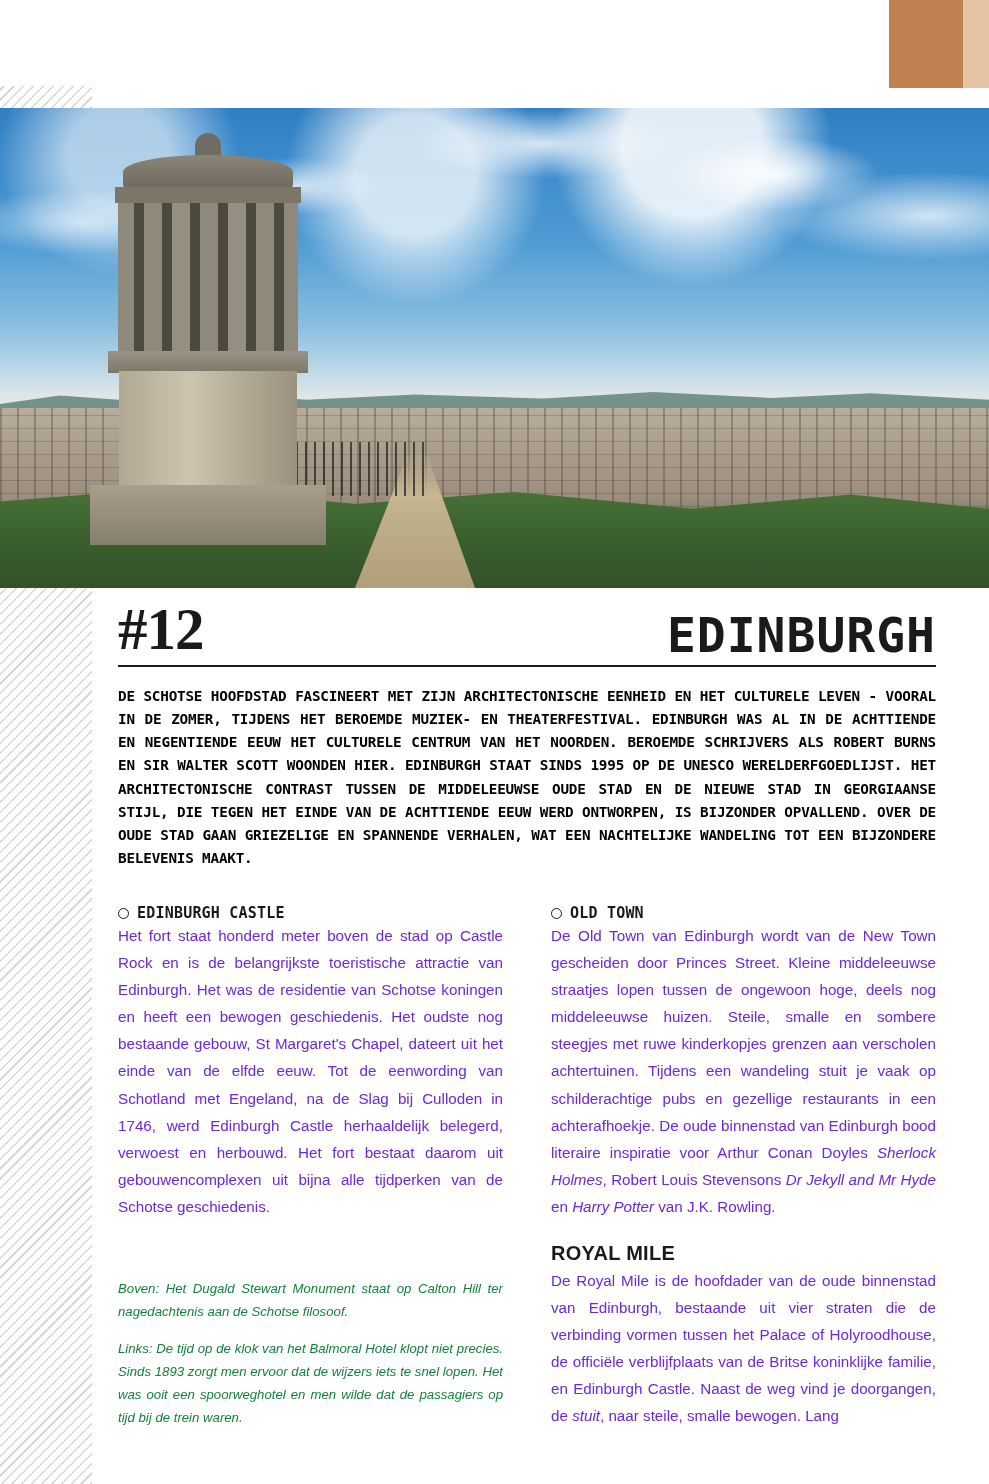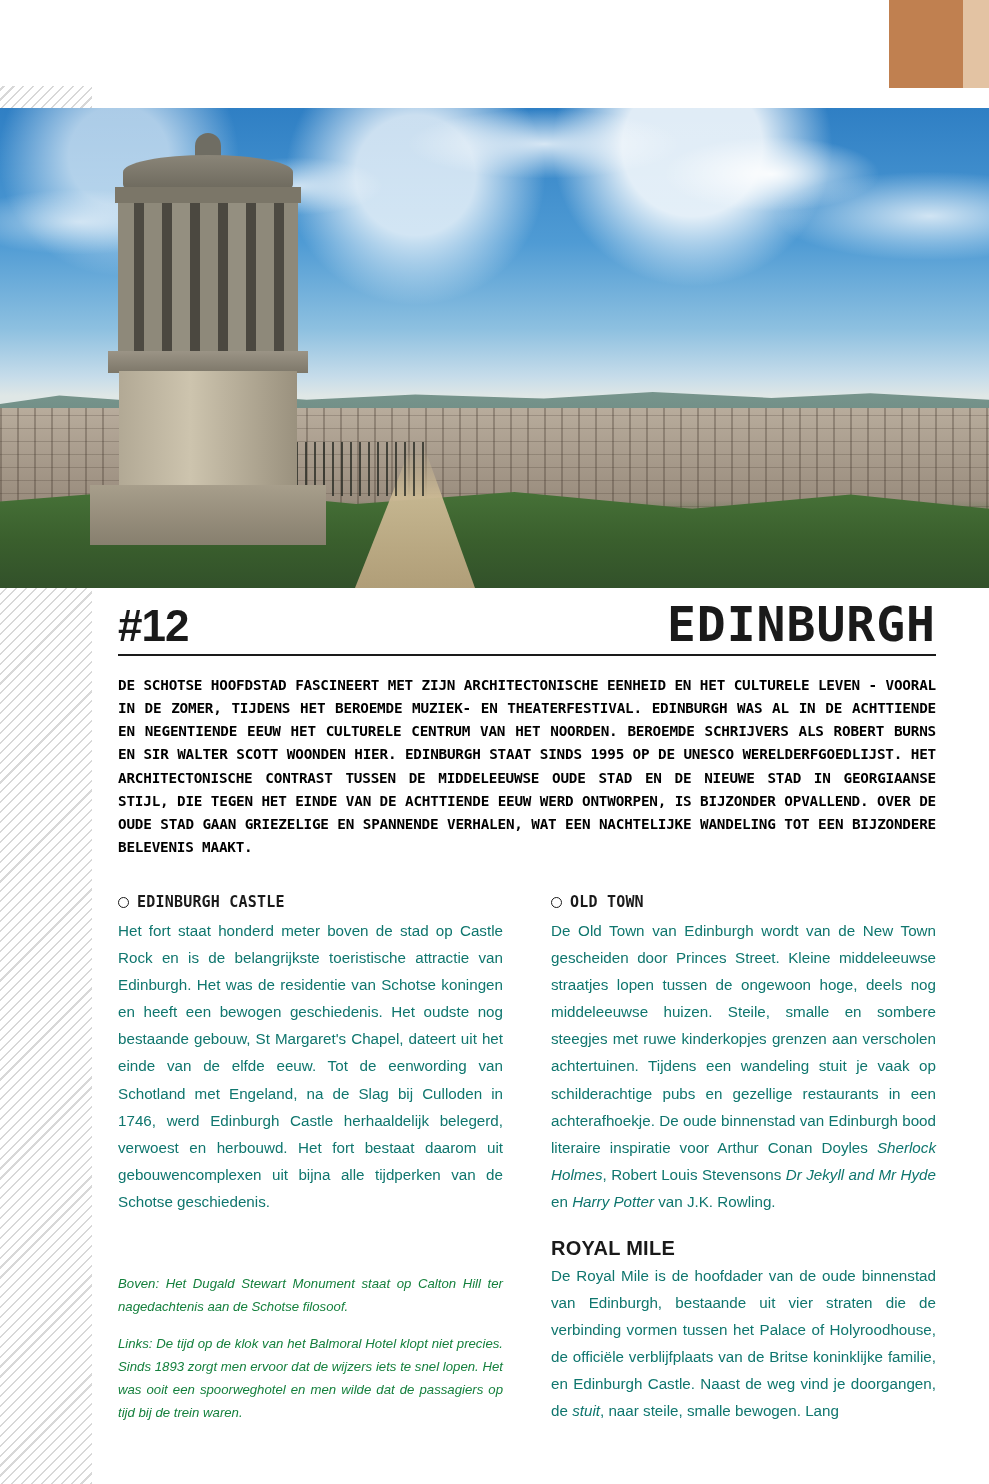--- a/index.html
+++ b/index.html
@@ -186,22 +186,22 @@
     color: #1a1a1a;
   }
   .title-row {
     display: flex;
     align-items: flex-end;
     justify-content: space-between;
     border-bottom: 2px solid #1a1a1a;
     padding-bottom: 6px;
   }
   .issue-number {
-    font-family: Liberation Sans, sans-serif;
-    font-size: 44px;
+    font-family: Liberation Serif, serif;
+    font-size: 59px;
     font-weight: 700;
     letter-spacing: -1px;
     line-height: 1;
     text-align: center;
   }
   .place-title {
     font-family: "DejaVu Sans Mono", monospace;
     font-size: 48px;
     font-weight: 700;
     letter-spacing: 1px;
@@ -230,41 +230,40 @@
 
   .section-head {
     display: flex;
     align-items: center;
     gap: 8px;
     font-family: "DejaVu Sans Mono", monospace;
     font-size: 15px;
     font-weight: 700;
     letter-spacing: 0.2px;
     text-transform: uppercase;
-    margin-bottom: 6px;
   }
   .bullet-ring {
     width: 9px; height: 9px;
     border: 1.6px solid #1a1a1a;
     border-radius: 50%;
     flex: none;
   }
   .sub-head {
     font-family: "Liberation Sans", sans-serif;
     font-size: 20px;
     font-weight: 700;
     letter-spacing: 0.3px;
     margin: 22px 0 2px 0;
   }
   .body-text {
     font-family: "Liberation Sans", sans-serif;
     font-size: 15.2px;
     line-height: 1.78;
     text-align: justify;
-    color: #0f766e;
+    color: #6d28d9;
     margin: 0;
   }
   .body-text em { font-style: italic; }
 
   .caption {
     font-family: "Liberation Sans", sans-serif;
     font-style: italic;
     font-size: 13.2px;
     line-height: 1.74;
     color: #15803d;

